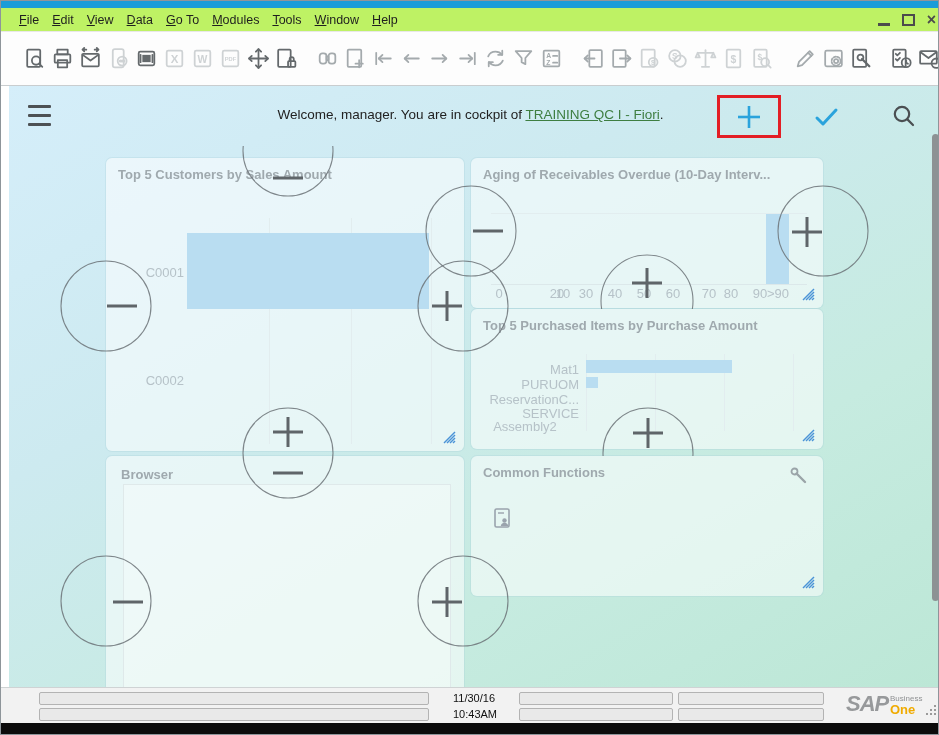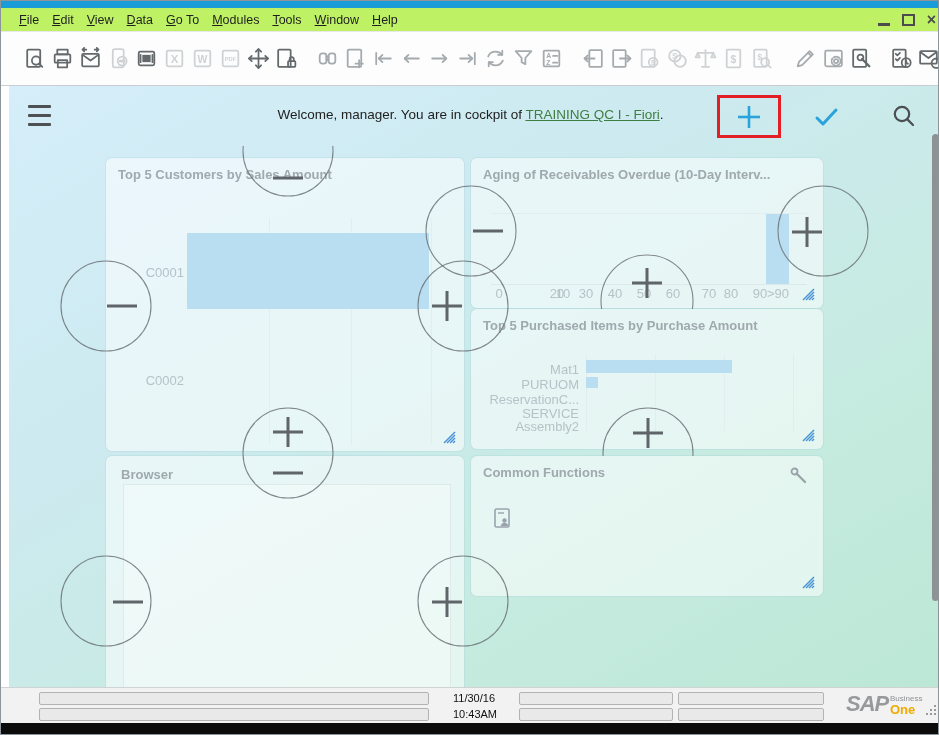--- a/index.html
+++ b/index.html
@@ -401,21 +401,21 @@
     <div class="card" style="left:470px; top:223px; width:352px; height:140px;">
       <div class="card-title">Top 5 Purchased Items by Purchase Amount</div>
       <div class="gridv" style="left:115px; top:45px; height:77px;"></div>
       <div class="gridv" style="left:184px; top:45px; height:77px;"></div>
       <div class="gridv" style="left:253px; top:45px; height:77px;"></div>
       <div class="gridv" style="left:322px; top:45px; height:77px;"></div>
       <div class="clabel" style="left:0; top:53px;  width:108px; text-align:right;">Mat1</div>
       <div class="clabel" style="left:0; top:68px;  width:108px; text-align:right;">PURUOM</div>
       <div class="clabel" style="left:0; top:83px;  width:108px; text-align:right;">ReservationC...</div>
       <div class="clabel" style="left:0; top:97px;  width:108px; text-align:right;">SERVICE</div>
-      <div class="clabel" style="left:0; top:110px; width:108px; text-align:right;">Assembly2</div>
+      <div class="clabel" style="left:0; top:110px; width:108px; text-align:center;">Assembly2</div>
       <div class="bar" style="left:115px; top:51px; width:146px; height:13px;"></div>
       <div class="bar" style="left:115px; top:68px; width:12px;  height:11px;"></div>
       <div class="rz"><svg width="15" height="15" viewBox="0 0 15 15">
             <line x1="2" y1="13" x2="13" y2="2"></line>
             <line x1="5" y1="13" x2="13" y2="5"></line>
             <line x1="8" y1="13" x2="13" y2="8"></line>
             <line x1="11" y1="13" x2="13" y2="11"></line>
           </svg></div>
     </div>
 

